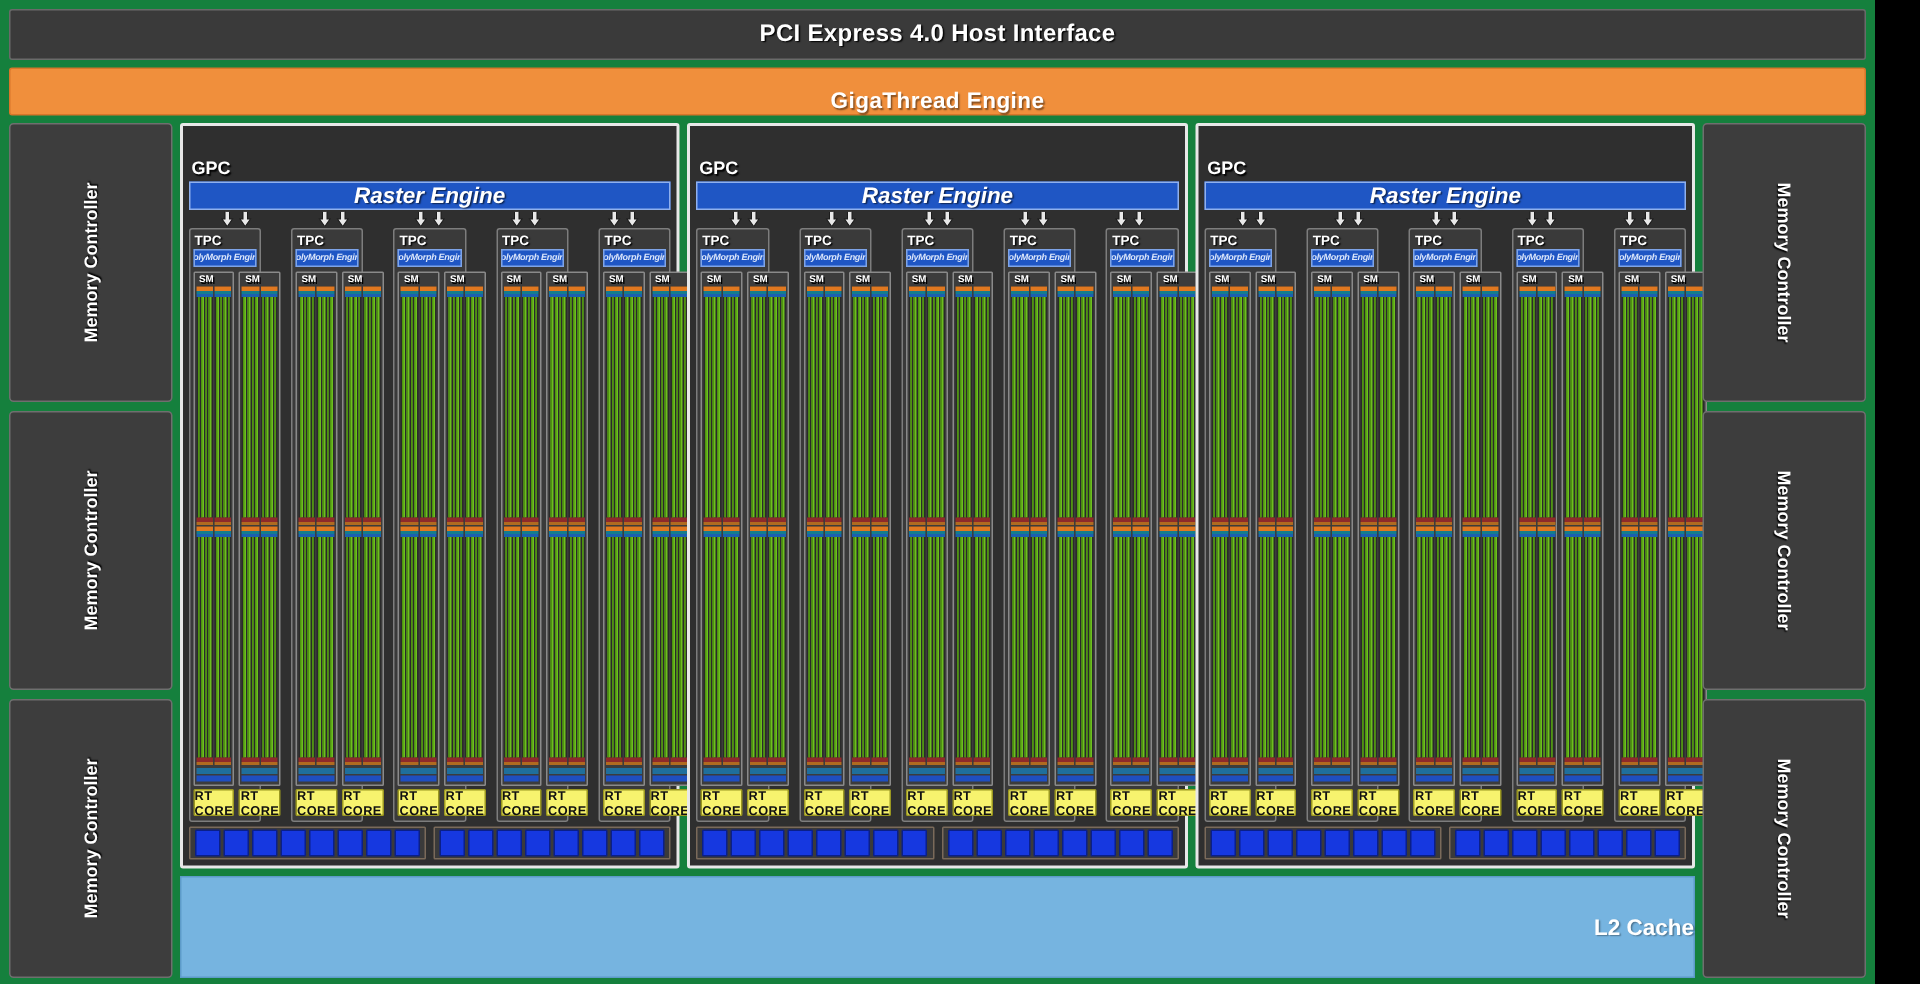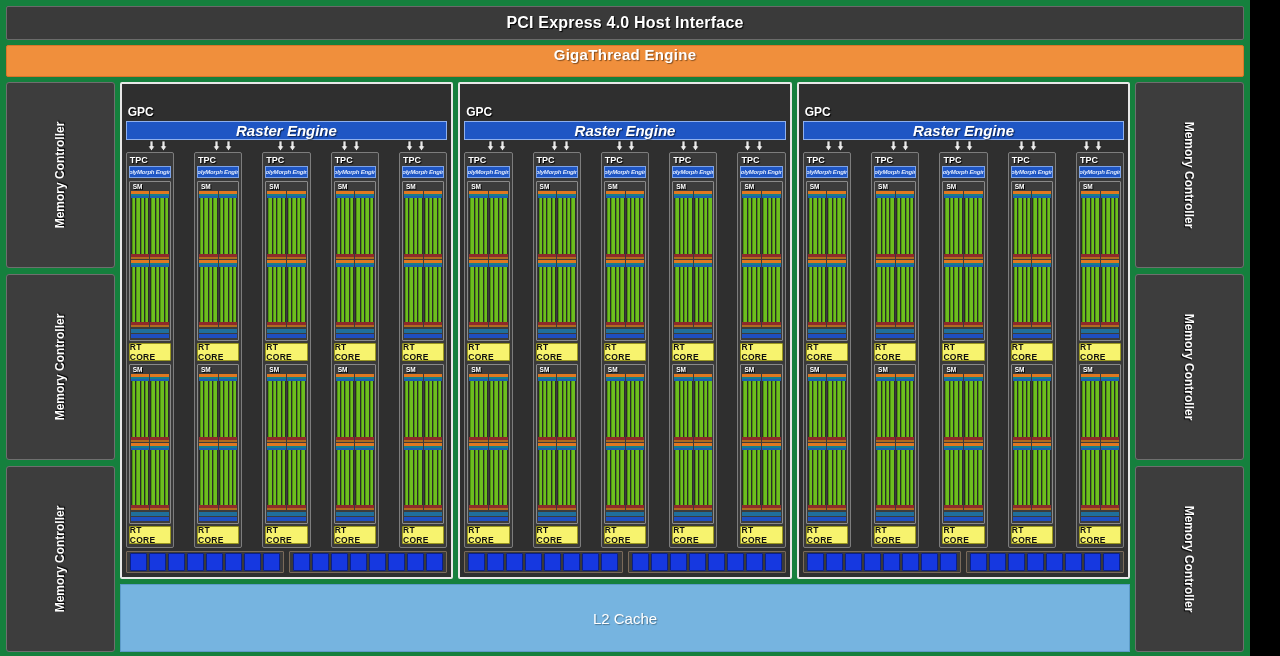--- a/index.html
+++ b/index.html
@@ -19,21 +19,21 @@
   .hostbar{
     height:32px;flex:0 0 32px;background:#3a3a3a;
     border:1px solid #6a6a6a;border-radius:2px;
     display:flex;align-items:center;justify-content:center;
     color:#fff;font-size:16px;font-weight:bold;letter-spacing:.2px;
     text-shadow:1px 1px 1px #000;
   }
   .gigabar{
     margin-top:5px;height:30px;flex:0 0 30px;background:#f08f3c;
     border:1px solid #d8762a;border-radius:2px;
-    display:flex;align-items:flex-start;justify-content:center;
+    display:flex;align-items:flex-end;justify-content:center;
     color:#fff;font-size:15px;font-weight:bold;letter-spacing:.3px;
     text-shadow:1px 1px 1px rgba(0,0,0,.45);
   }
 
   
   .body{
     margin-top:5px;flex:1 1 auto;display:flex;gap:5px;min-height:0;
   }
   .mccol{flex:0 0 46px;display:flex;flex-direction:column;gap:6px;}
   .mc{
@@ -81,21 +81,21 @@
   .tpc-label{
     color:#fff;font-size:9px;font-weight:bold;line-height:10px;padding-left:1px;
     text-shadow:1px 1px 1px #000;
   }
   .poly{
     height:10px;flex:0 0 10px;margin-top:1px;background:#1f56c4;border:1px solid #7ea4e8;
     display:flex;align-items:center;justify-content:center;
     color:#dbe6fb;font-size:6px;font-weight:bold;font-style:italic;
     white-space:nowrap;overflow:hidden;letter-spacing:-.2px;
   }
-  .smstack{flex:1 1 auto;display:flex;flex-direction:column;gap:3px;margin-top:3px;min-height:0;}
+  .smstack{flex:1 1 auto;display:flex;flex-direction:row;gap:3px;margin-top:3px;min-height:0;}
   .smunit{flex:1 1 0;display:flex;flex-direction:column;min-height:0;}
 
   
   .sm{
     flex:1 1 auto;background:#3c3c3c;border:1px solid #8a8a8a;border-radius:1px;
     padding:1px;display:flex;flex-direction:column;min-height:0;
   }
   .sm-label{
     color:#fff;font-size:6.5px;font-weight:bold;line-height:8px;padding-left:2px;
     flex:0 0 8px;text-shadow:1px 1px 0 #000;
@@ -132,22 +132,22 @@
   .ropgroup{
     flex:1 1 0;background:#3a3a3a;border:1px solid #7a6a5a;border-radius:1px;
     display:flex;align-items:center;gap:2px;padding:2px 3px;
   }
   .rop{flex:1 1 0;height:100%;background:#1638e0;border:1px solid #0a1f88;border-radius:1px;}
 
   
   .l2{
     flex:0 0 66px;height:66px;margin-top:5px;background:#76b4e0;
     border:1px solid #5d9bc9;
-    display:flex;align-items:center;justify-content:center;
-    color:#fff;font-size:15px;font-weight:normal;
+    display:flex;align-items:center;justify-content:flex-end;
+    color:#fff;font-size:15px;font-weight:bold;
     text-shadow:1px 1px 1px rgba(0,0,0,.35);
   }
 </style>
 </head>
 <body>
 
 <div id="die">
 
   <div class="hostbar">
     <span>PCI Express 4.0 Host Interface</span>

